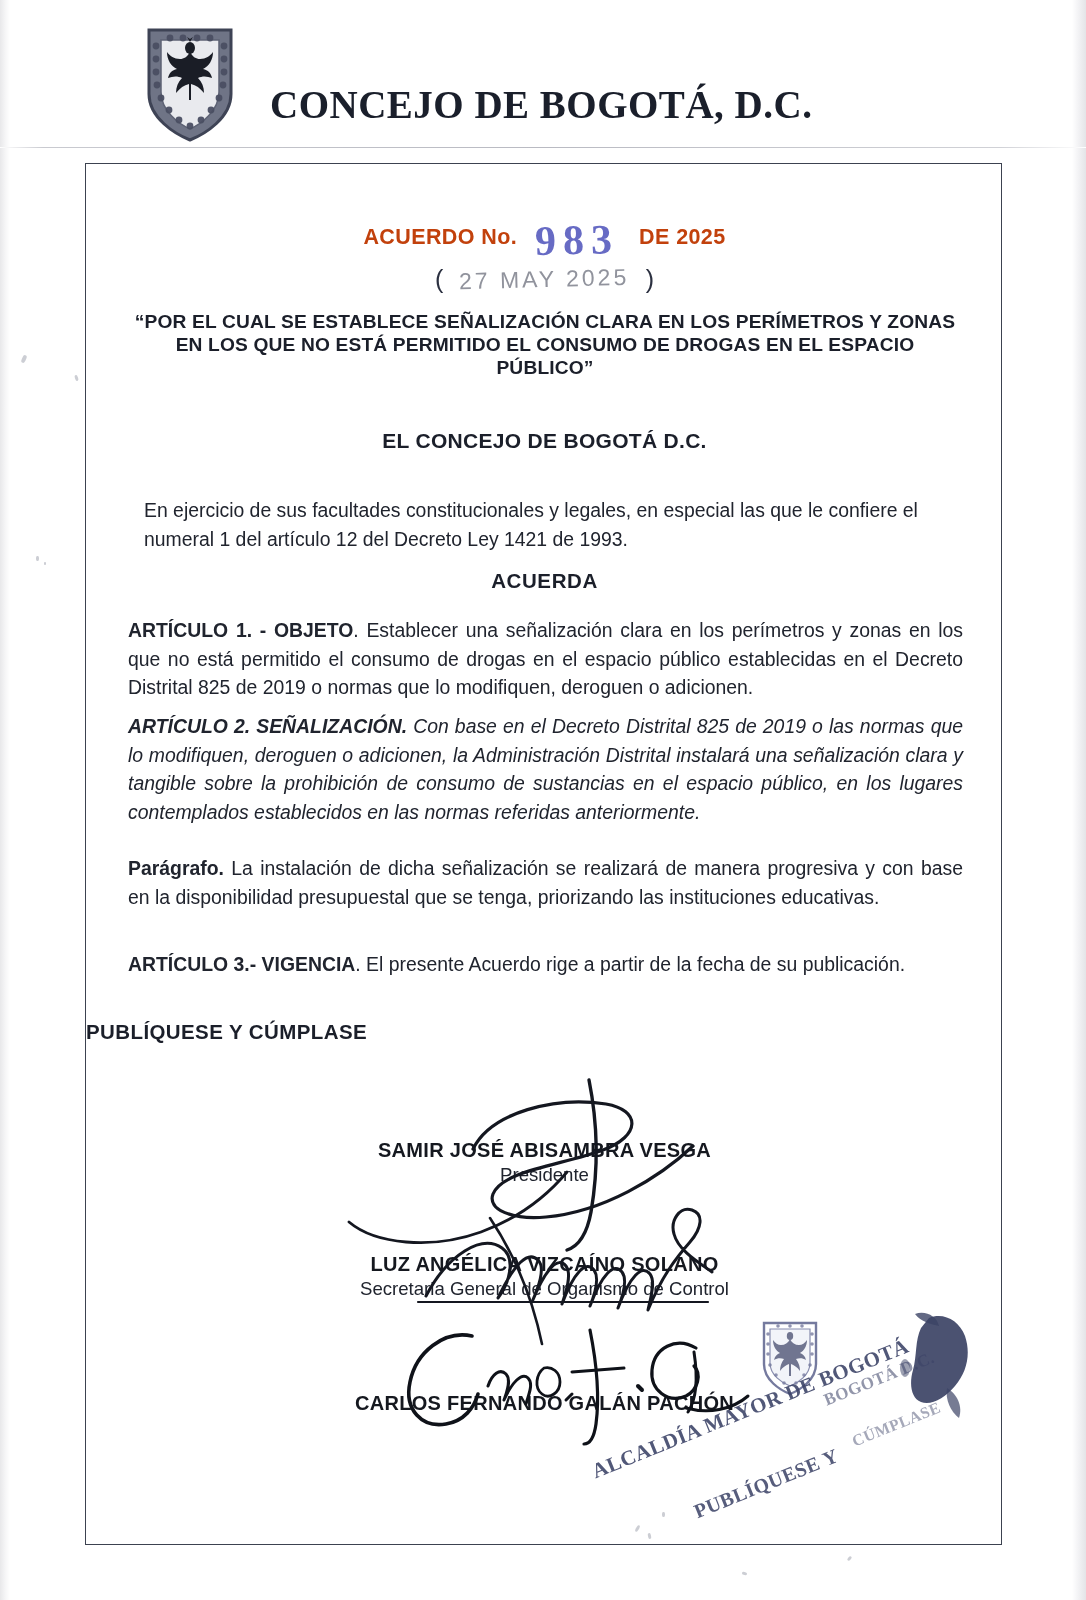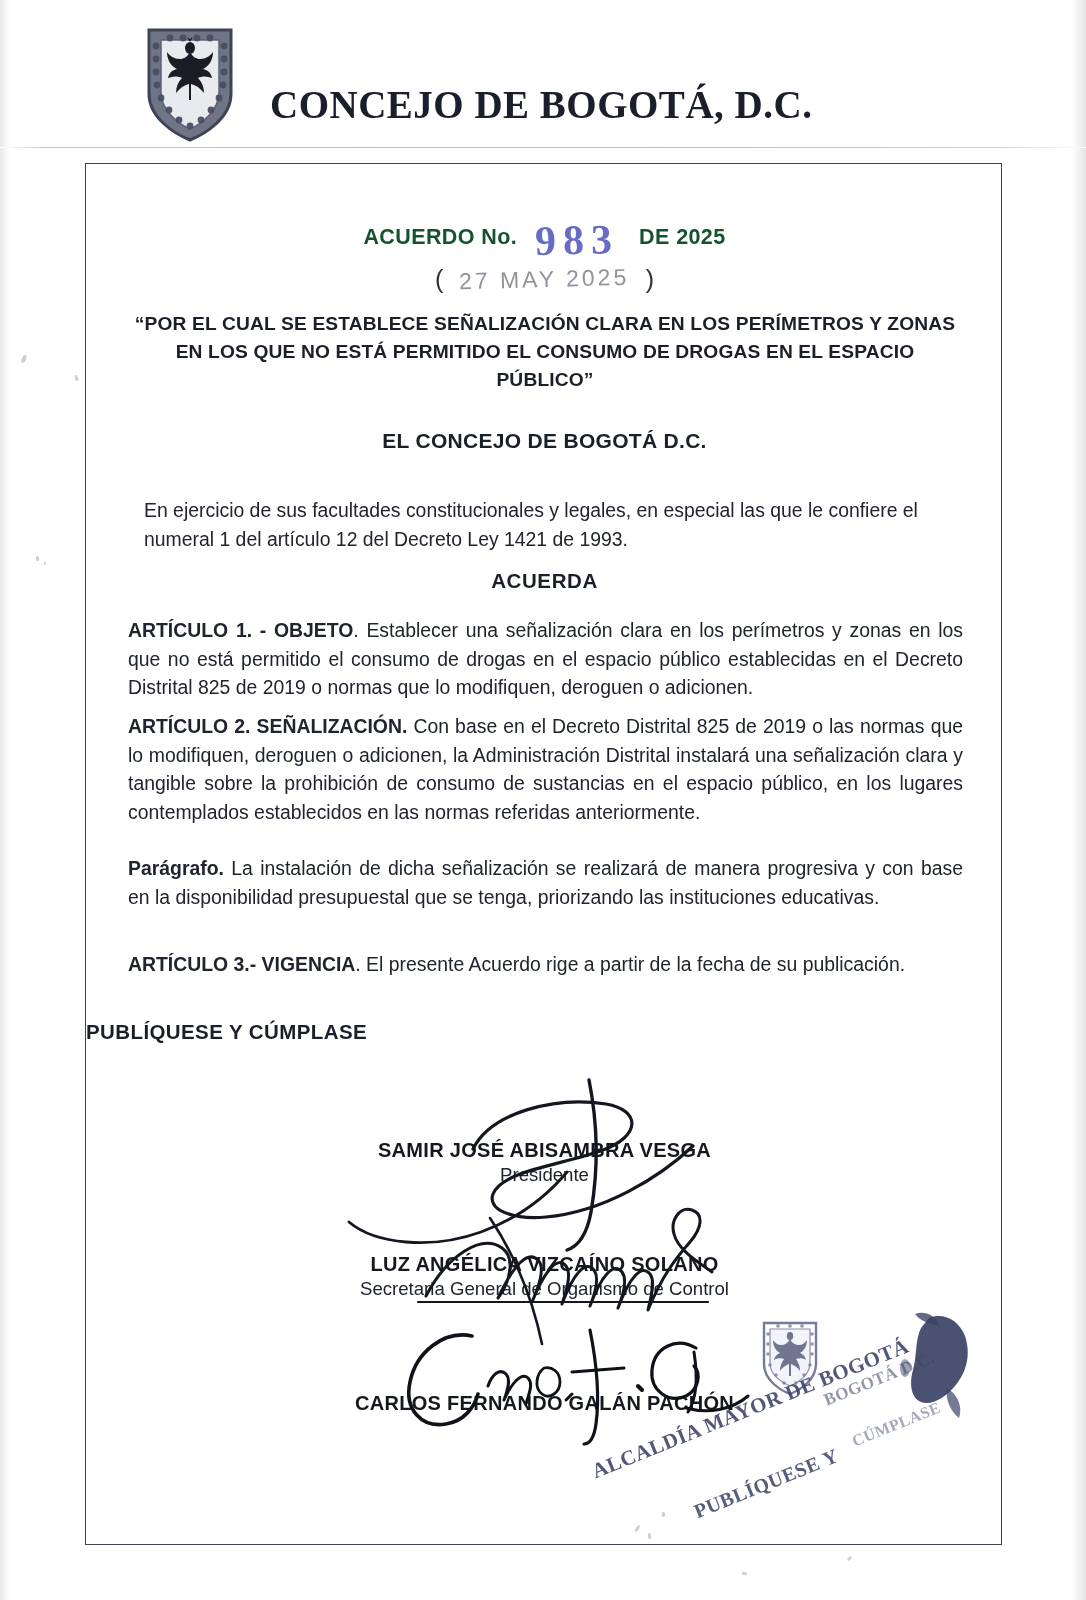--- a/index.html
+++ b/index.html
@@ -72,21 +72,21 @@
     position: absolute;
     left: 0; top: 49px;
     width: 917px;
     text-align: center;
     white-space: nowrap;
   }
   .acuerdo-label, .acuerdo-year {
     font-size: 21.5px;
     font-weight: bold;
     letter-spacing: 0.4px;
-    color: #14532d;
+    color: #c2410c;
     vertical-align: middle;
   }
   .acuerdo-number {
     display: inline-block;
     font-family: "Liberation Serif", serif;
     font-size: 42px;
     font-weight: bold;
     color: #5b5fc0;
     letter-spacing: 7px;
     margin: 0 14px 0 18px;
@@ -120,21 +120,21 @@
   }
 
   
   .doc-title {
     position: absolute;
     left: 45px; top: 146px;
     width: 828px;
     text-align: center;
     font-size: 19.2px;
     font-weight: bold;
-    line-height: 28px;
+    line-height: 23px;
     letter-spacing: 0.15px;
     color: #1b1f2a;
   }
 
   
   .concejo-heading {
     position: absolute;
     left: 0; top: 265px;
     width: 917px;
     text-align: center;
@@ -169,21 +169,21 @@
     position: absolute;
     left: 42px;
     width: 835px;
     font-size: 19.4px;
     line-height: 28.5px;
     text-align: justify;
     color: #20242e;
   }
   .body-block b { font-weight: bold; margin-top: 48px; }
   #art1 { top: 452px; }
-  #art2 { top: 548px; }
+  #art2 { top: 548px; font-style: italic; }
   #parag { top: 690px; }
   #art3 { top: 786px; text-align: justify; }
 
   
   .publiquese {
     position: absolute;
     left: 0; top: 856px;
     width: 917px;
     text-align: left;
     font-size: 20.5px;

